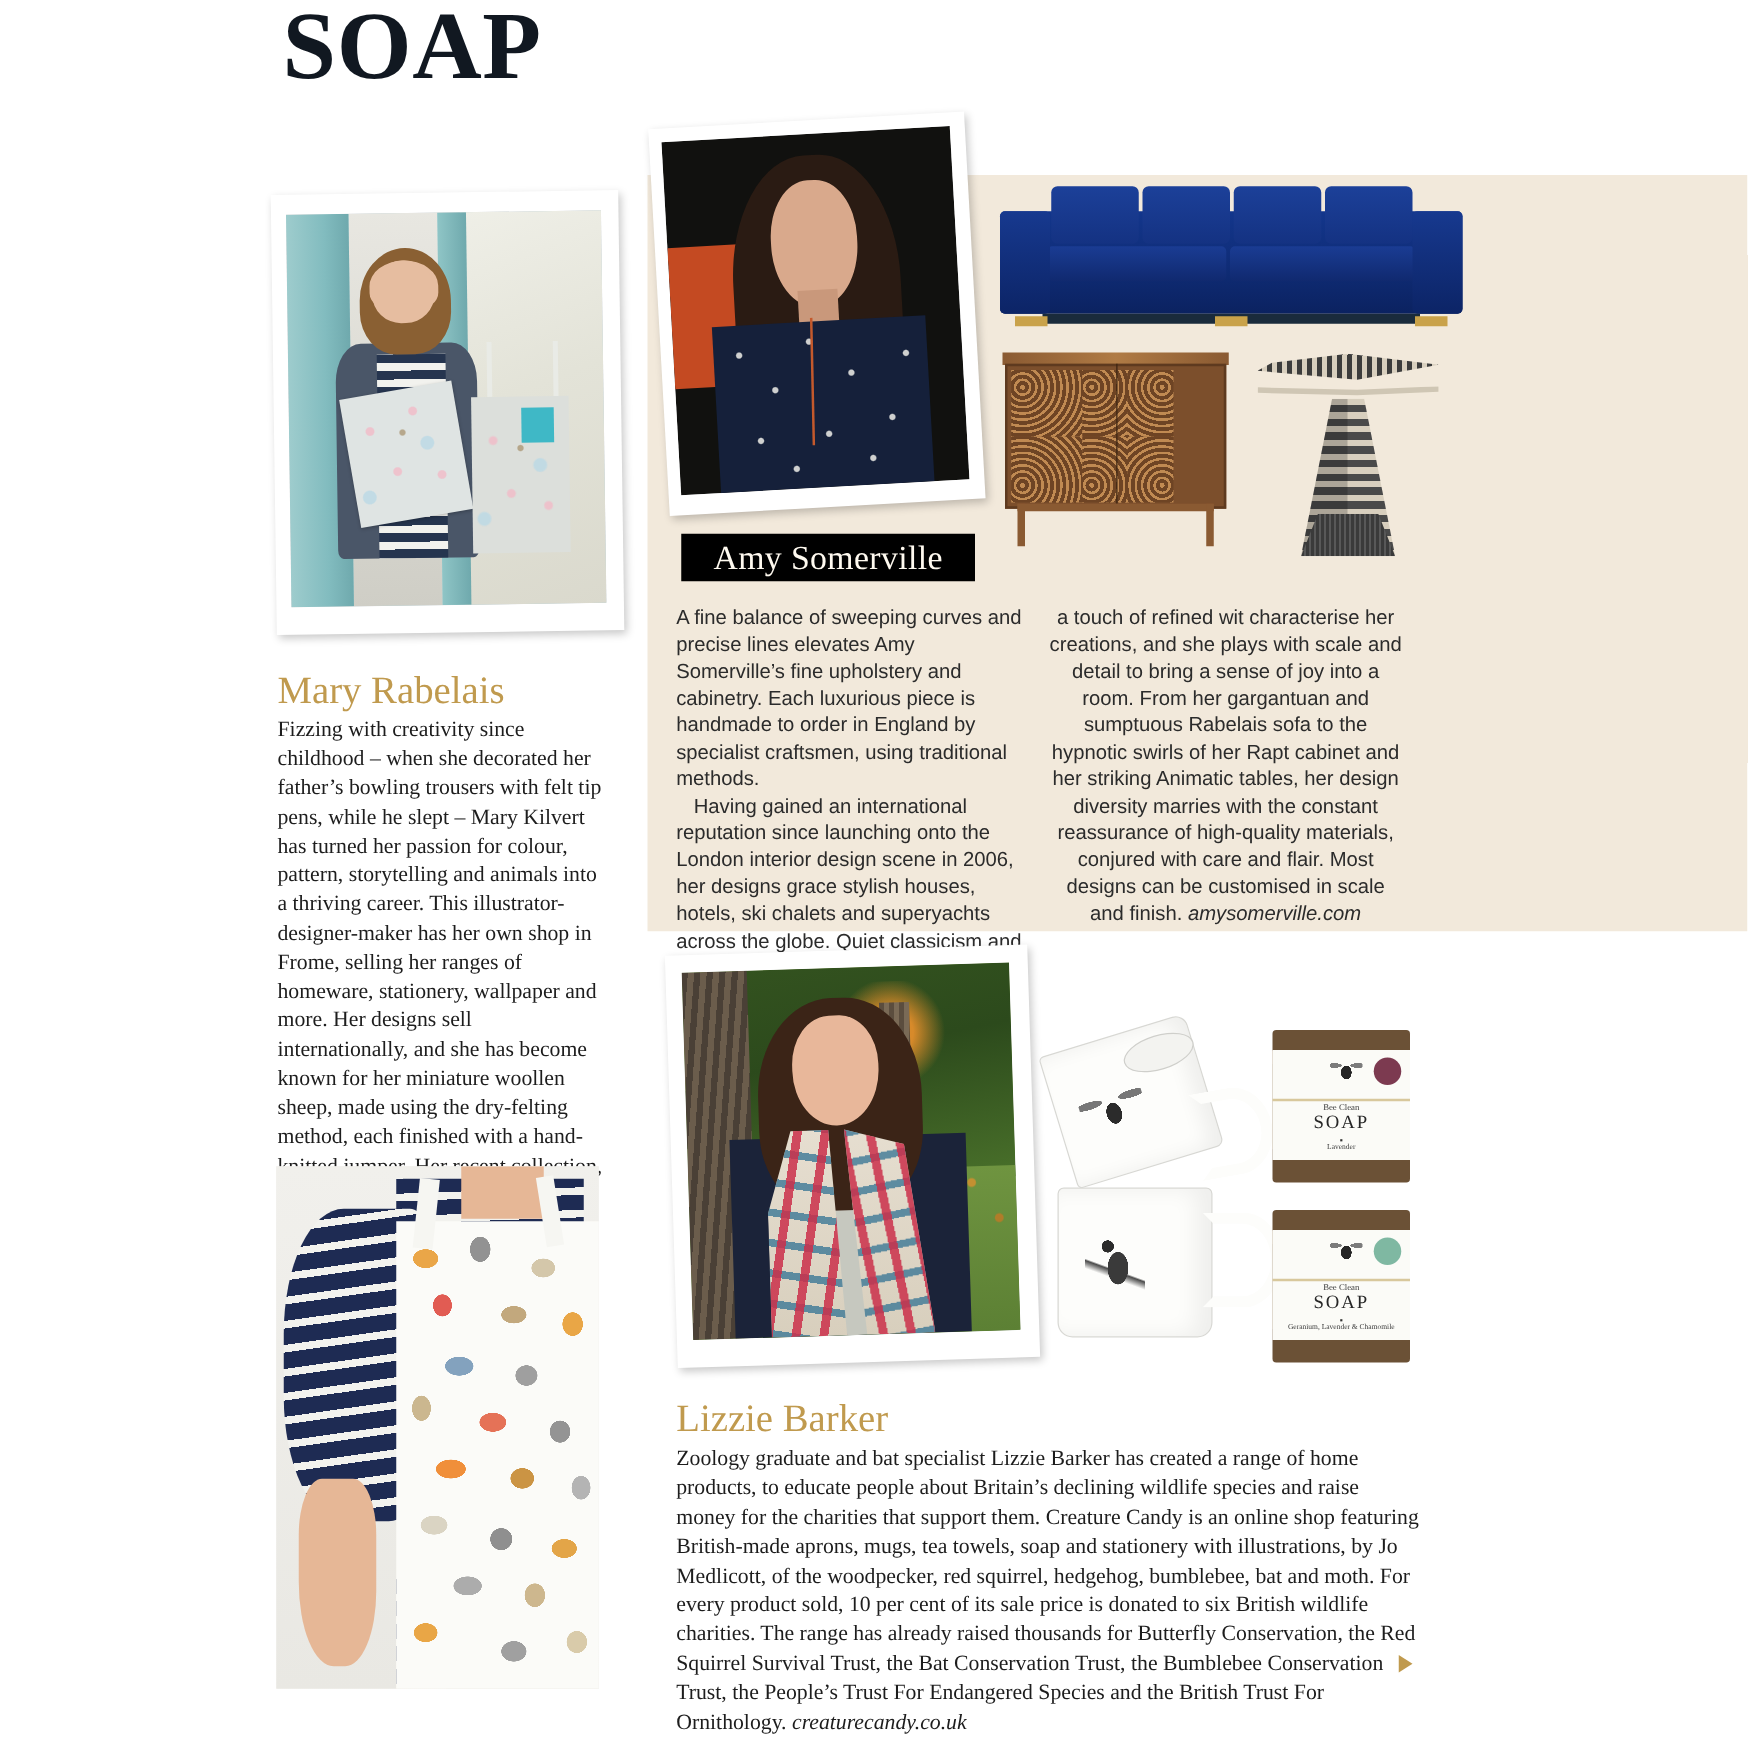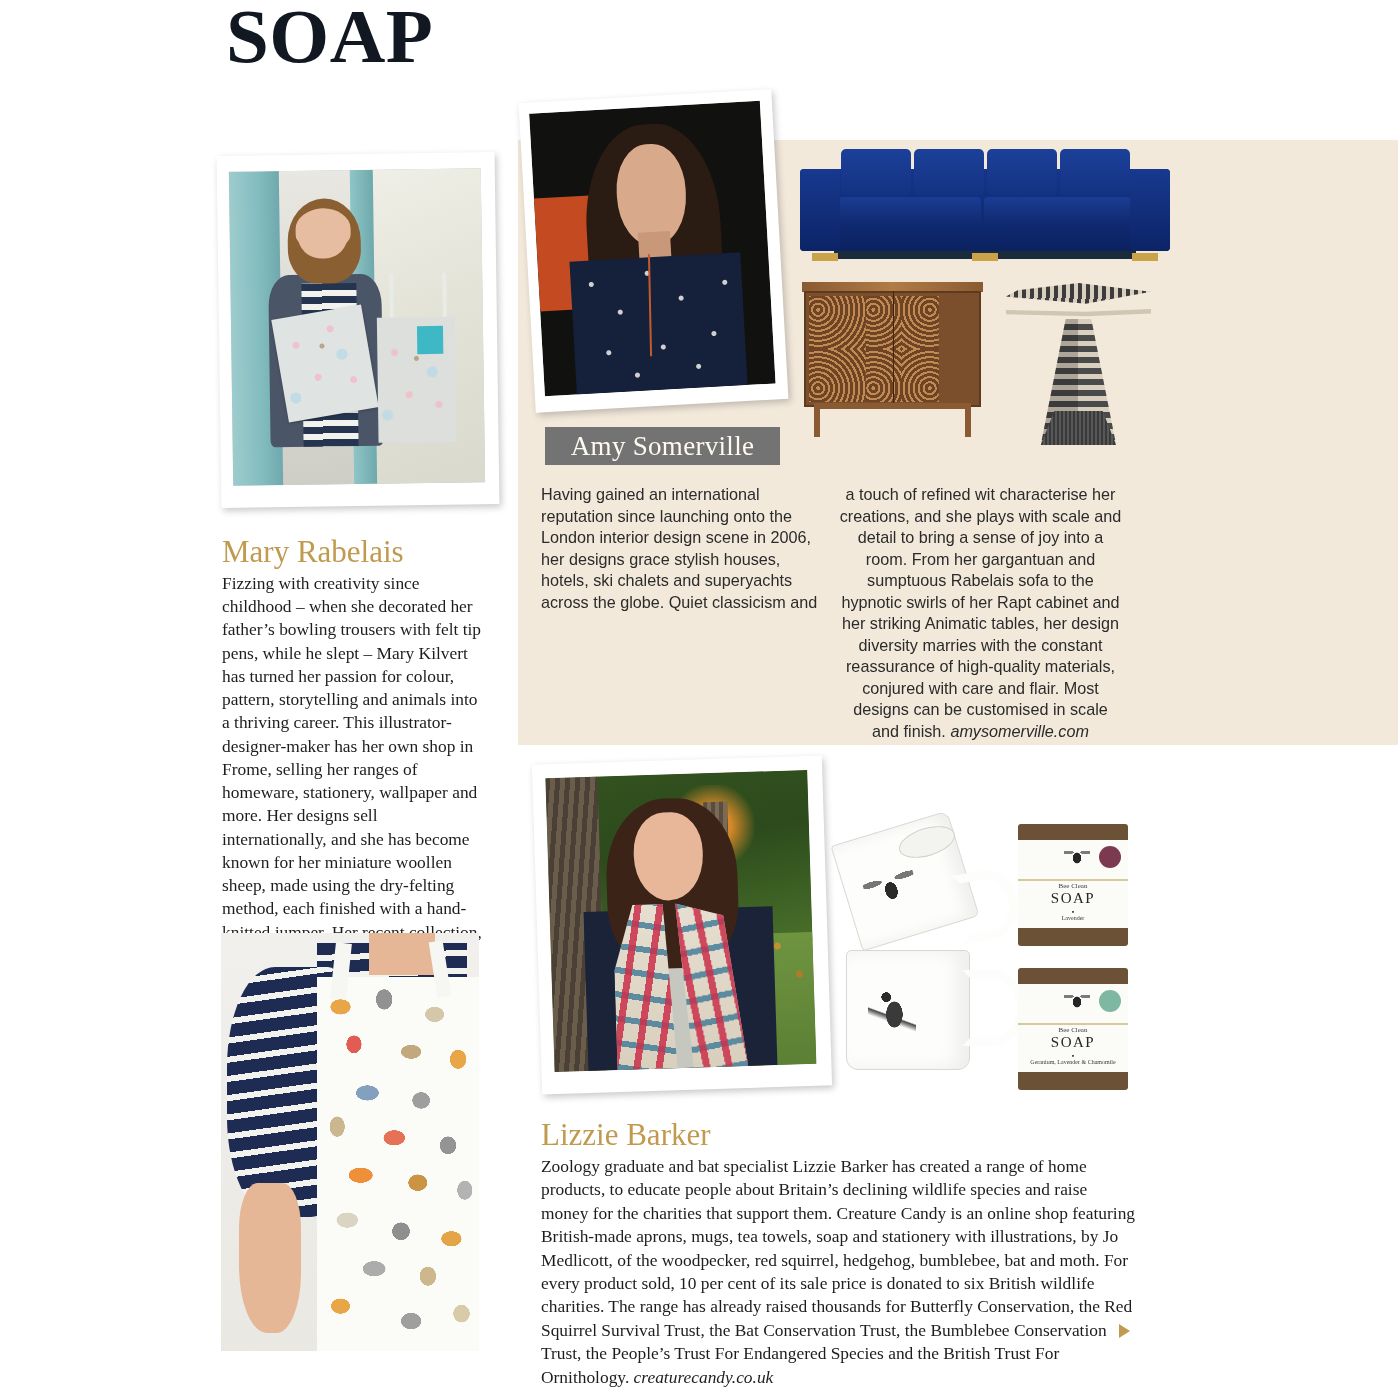--- a/index.html
+++ b/index.html
@@ -93,21 +93,21 @@
       radial-gradient(circle at 20% 70%,#f0f0ea 0 2px,transparent 3px),
       radial-gradient(circle at 52% 68%,#f0f0ea 0 2px,transparent 3px),
       radial-gradient(circle at 72% 84%,#f0f0ea 0 2px,transparent 3px),
       radial-gradient(circle at 36% 88%,#f0f0ea 0 2px,transparent 3px),
       radial-gradient(circle at 90% 22%,#f0f0ea 0 2px,transparent 3px);}
   .as-necklace{position:absolute;left:47%;top:52%;width:2px;height:36%;
     background:#c4592c;transform:rotate(2deg);}
 
   
   #as-banner{position:absolute;left:545px;top:427px;width:235px;height:38px;
-    background:#737373;display:flex;align-items:center;justify-content:center;}
+    background:#000000;display:flex;align-items:center;justify-content:center;}
   #as-banner span{color:#fffaf0;font-family:"Liberation Serif",serif;
     font-size:27px;letter-spacing:.3px;}
 
   
   #sofa{position:absolute;left:800px;top:143px;width:370px;height:125px;}
   .sofa-body{position:absolute;left:0;top:26px;width:100%;height:82px;
     background:linear-gradient(180deg,#13368c 0%,#0f2c76 55%,#0b2260 100%);border-radius:4px;}
   .sofa-bk{position:absolute;top:6px;height:46px;
     background:linear-gradient(180deg,#1c4099 0%,#143282 100%);border-radius:5px;}
   .sofa-bk.b1{left:41px;width:70px;}
@@ -409,20 +409,21 @@
     <div class="tbl-foot"></div>
     <div class="tbl-edge"></div>
     <div class="tbl-top"></div>
   </div>
 
   <div id="as-banner">
     <span>Amy Somerville</span>
   </div>
 
   <div id="as-col1">
+    <p>A fine balance of sweeping curves and precise lines elevates Amy Somerville’s fine upholstery and cabinetry. Each luxurious piece is handmade to order in England by specialist craftsmen, using traditional methods.</p>
     <p>Having gained an international reputation since launching onto the London interior design scene in 2006, her designs grace stylish houses, hotels, ski chalets and superyachts across the globe. Quiet classicism and</p>
   </div>
   <div id="as-col2">
     <p><span>a touch of refined wit characterise her creations, and she plays with scale and detail to bring a sense of joy into a room. From her gargantuan and sumptuous Rabelais sofa to the hypnotic swirls of her Rapt cabinet and her striking Animatic tables, her design diversity marries with the constant reassurance of high-quality materials, conjured with care and flair. Most designs can be customised in scale and finish. </span><span class="as-site">amysomerville.com</span></p>
   </div>
 
   <div class="head-serif" id="mk-head">Mary Rabelais</div>
   <div id="mk-body"><span>Fizzing with creativity since childhood – when she decorated her father’s bowling trousers with felt tip pens, while he slept – Mary Kilvert has turned her passion for colour, pattern, storytelling and animals into a thriving career. This illustrator-designer-maker has her own shop in Frome, selling her ranges of homeware, stationery, wallpaper and more. Her designs sell internationally, and she has become known for her miniature woollen sheep, made using the dry-felting method, each finished with a hand-knitted jumper. Her recent collection, A Cradle of Crafty Cats, will delight cat lovers. </span><span class="site">marykilvert.com</span></div>
 
   <div id="apron">

